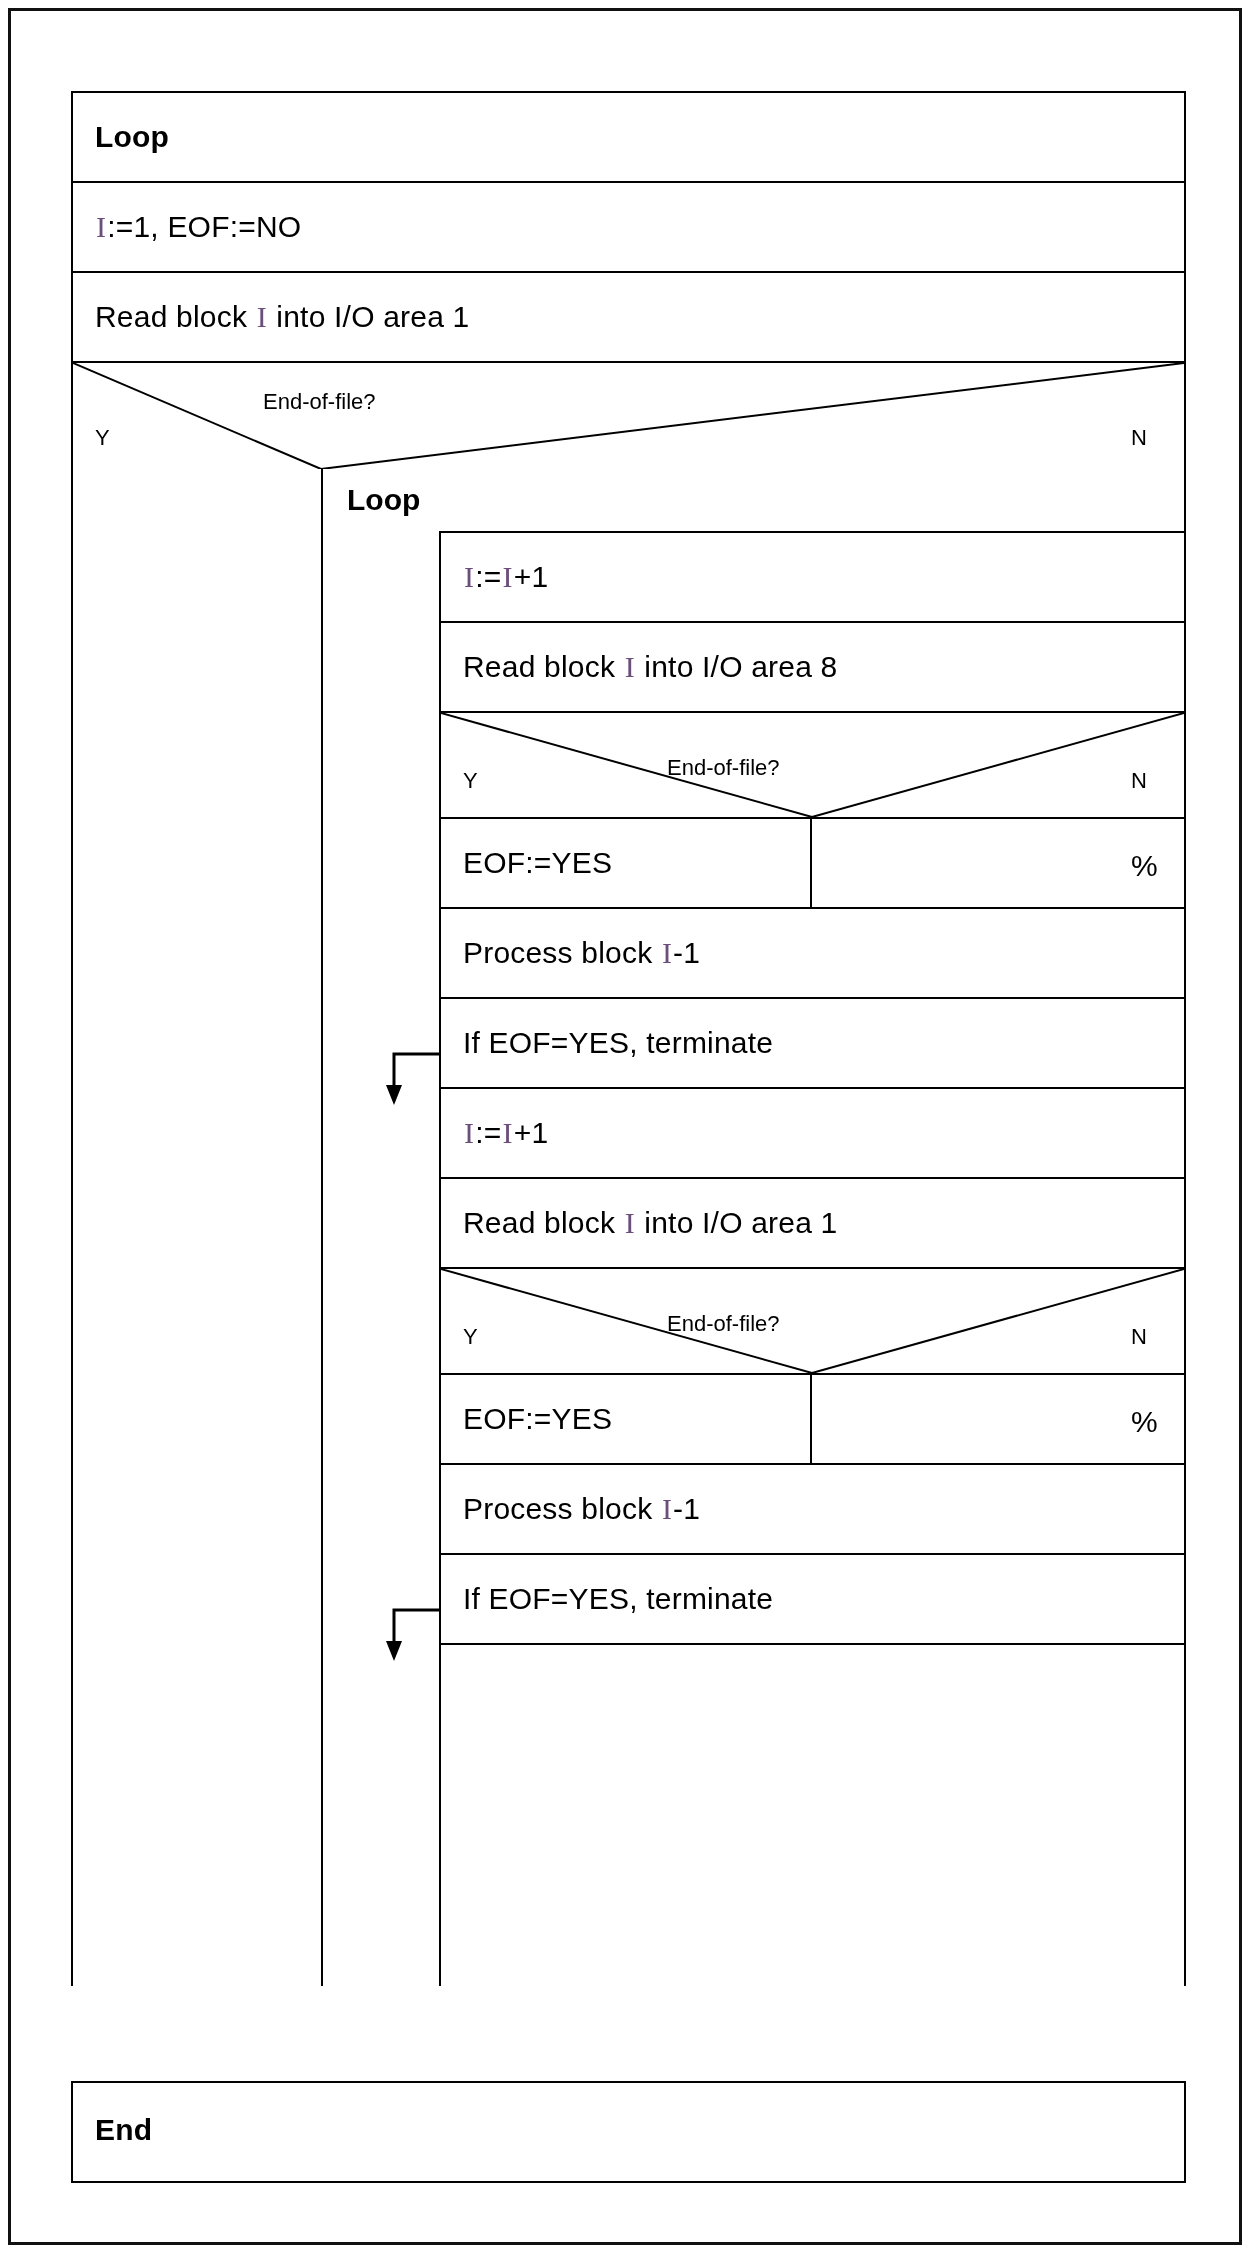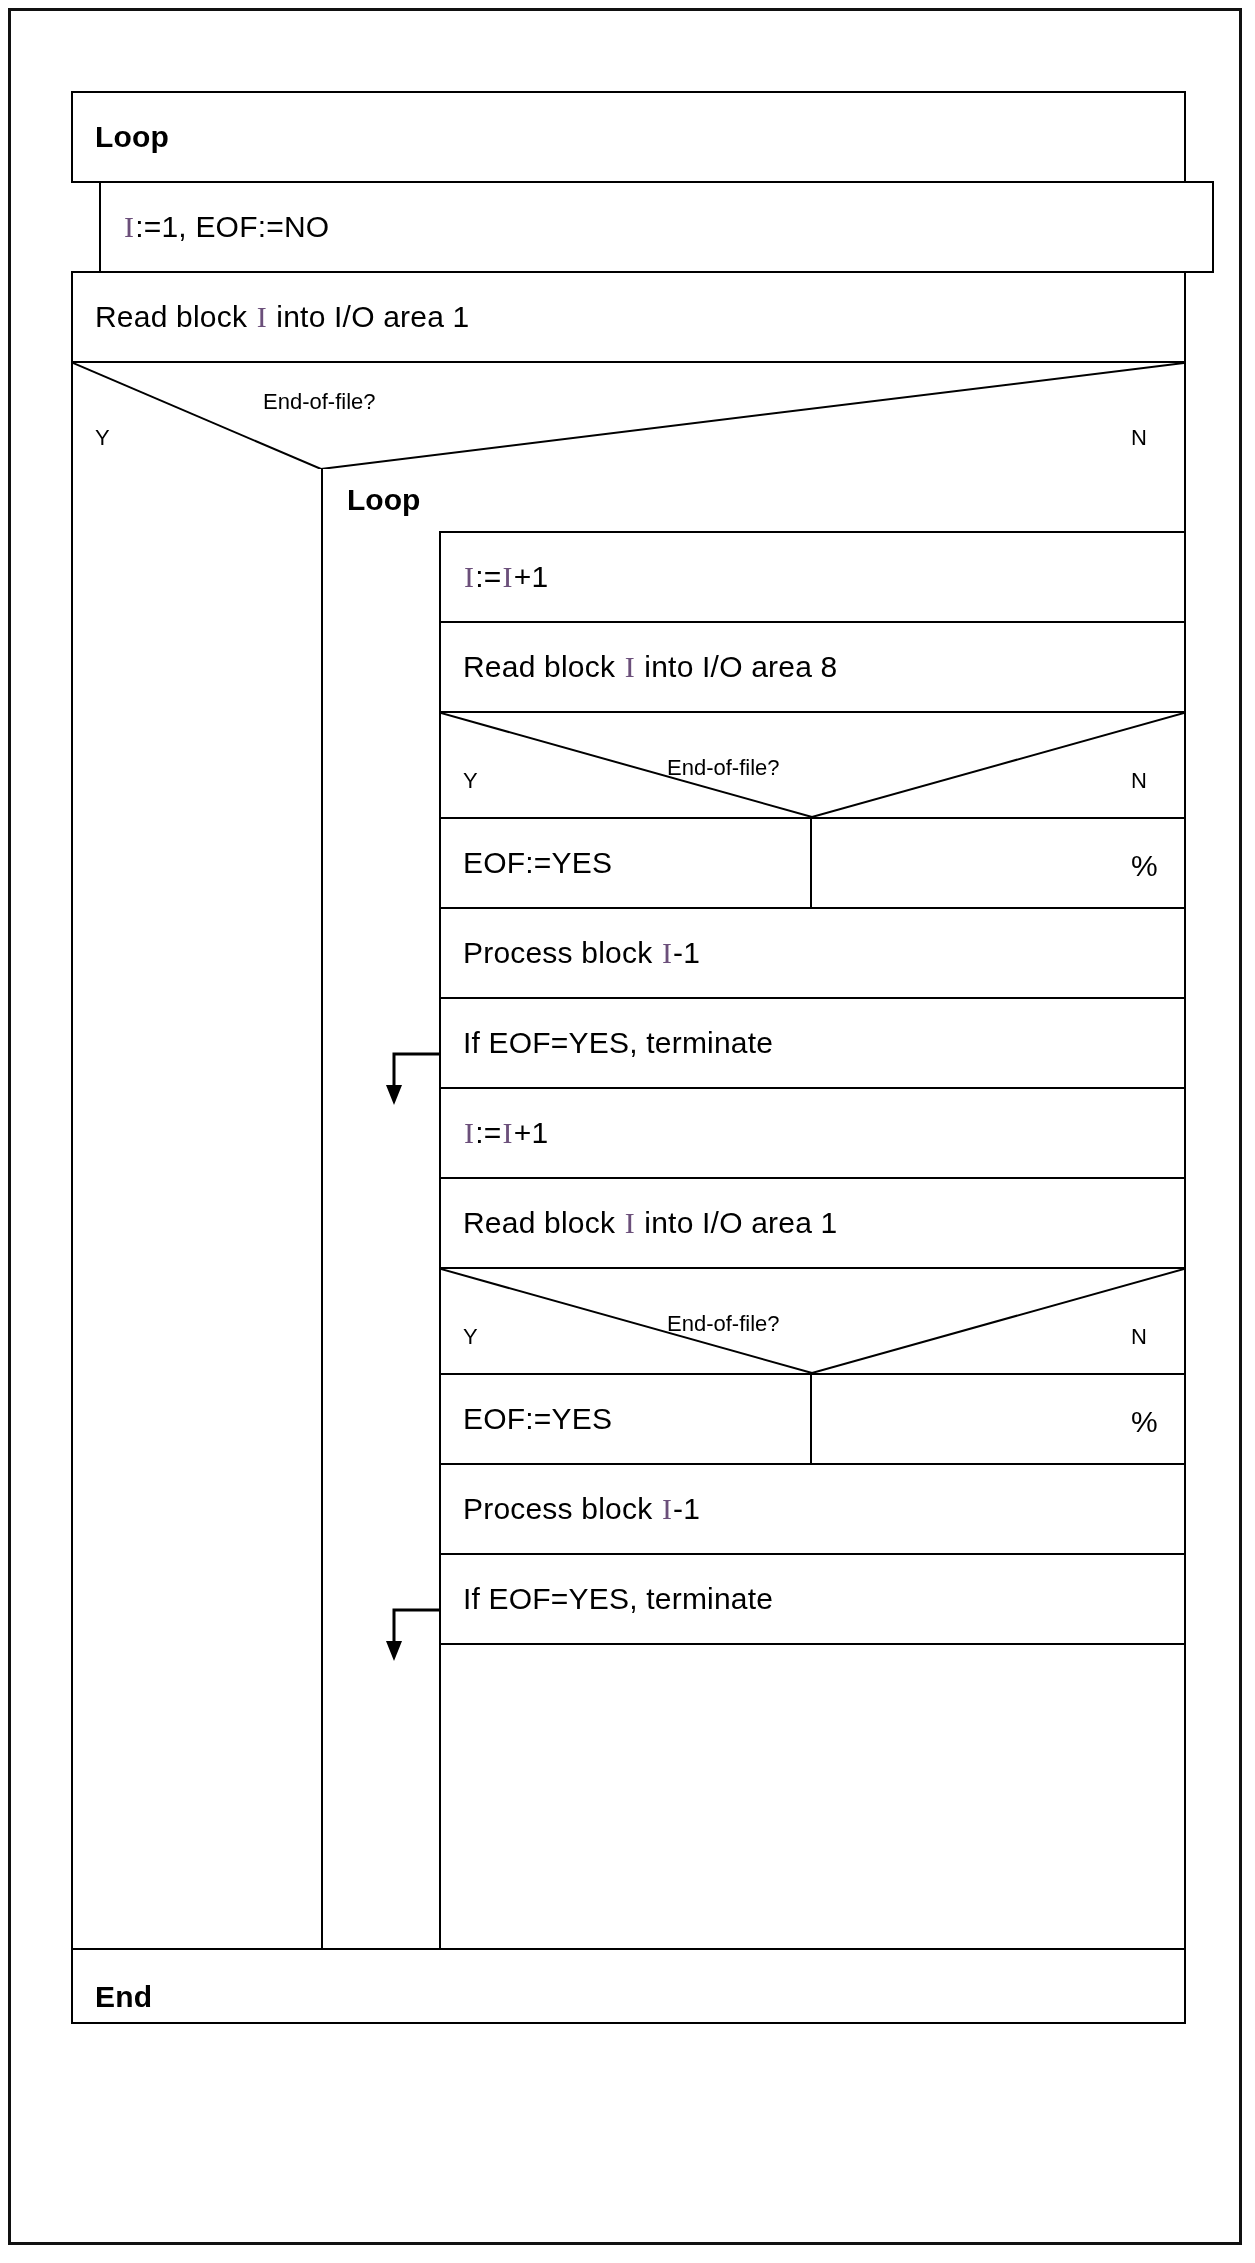--- a/index.html
+++ b/index.html
@@ -99,21 +99,21 @@
 
 <div id="page">
   <div id="page-frame">
 
     <div id="diagram">
 
       <div class="ns bdr" style="left:0px; top:0px; width:1115px; height:92px;">
         <span class="txt txt-bold" style="left:22px; top:27px;">Loop</span>
       </div>
 
-      <div class="ns bdr" style="left:0px; top:90px; width:1115px; height:92px;margin-left:28px;">
+      <div class="ns bdr" style="left:0px; top:90px; width:1115px; height:92px;">
         <span class="txt" style="left:22px; top:27px;">
           <span class="var">I</span><span>:=1, EOF:=NO</span>
         </span>
       </div>
 
       <div class="ns bdr" style="left:0px; top:180px; width:1115px; height:92px;">
         <span class="txt" style="left:22px; top:27px;">
           <span>Read block </span><span class="var">I</span><span> into I/O area 1</span>
         </span>
       </div>
@@ -213,19 +213,19 @@
       </div>
 
       <div class="ns bdr" style="left:368px; top:1462px; width:747px; height:92px;">
         <span class="txt" style="left:22px; top:27px;">If EOF=YES, terminate</span>
       </div>
       <svg class="deco" width="60" height="60" viewBox="0 0 60 60" style="left:310px; top:1516px;">
         <path d="M 59 3 L 13 3 L 13 42" fill="none" stroke="#000000" stroke-width="3"></path>
         <path d="M 13 54 L 5 34 L 21 34 Z" fill="#000000"></path>
       </svg>
 
-      <div class="ns bdr" style="left:0px; top:1857px; width:1115px; height:76px;text-decoration:underline;">
+      <div class="ns bdr" style="left:0px; top:1990px; width:1115px; height:102px;text-decoration:underline;">
         <span class="txt txt-bold" style="left:22px; top:30px;">End</span>
       </div>
 
     </div>
   </div>
 </div>
 
 </body></html>

